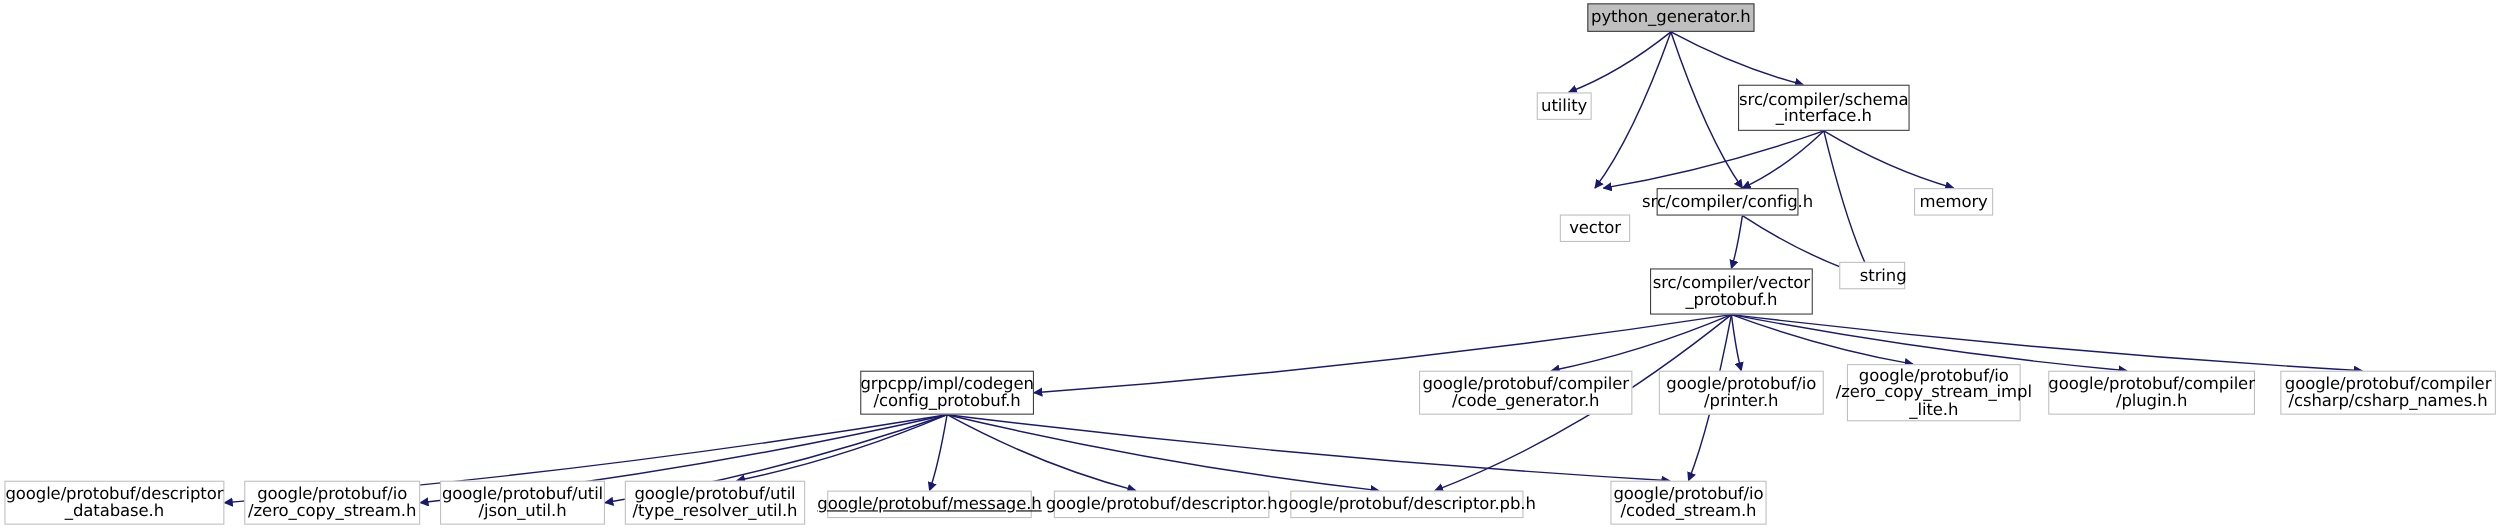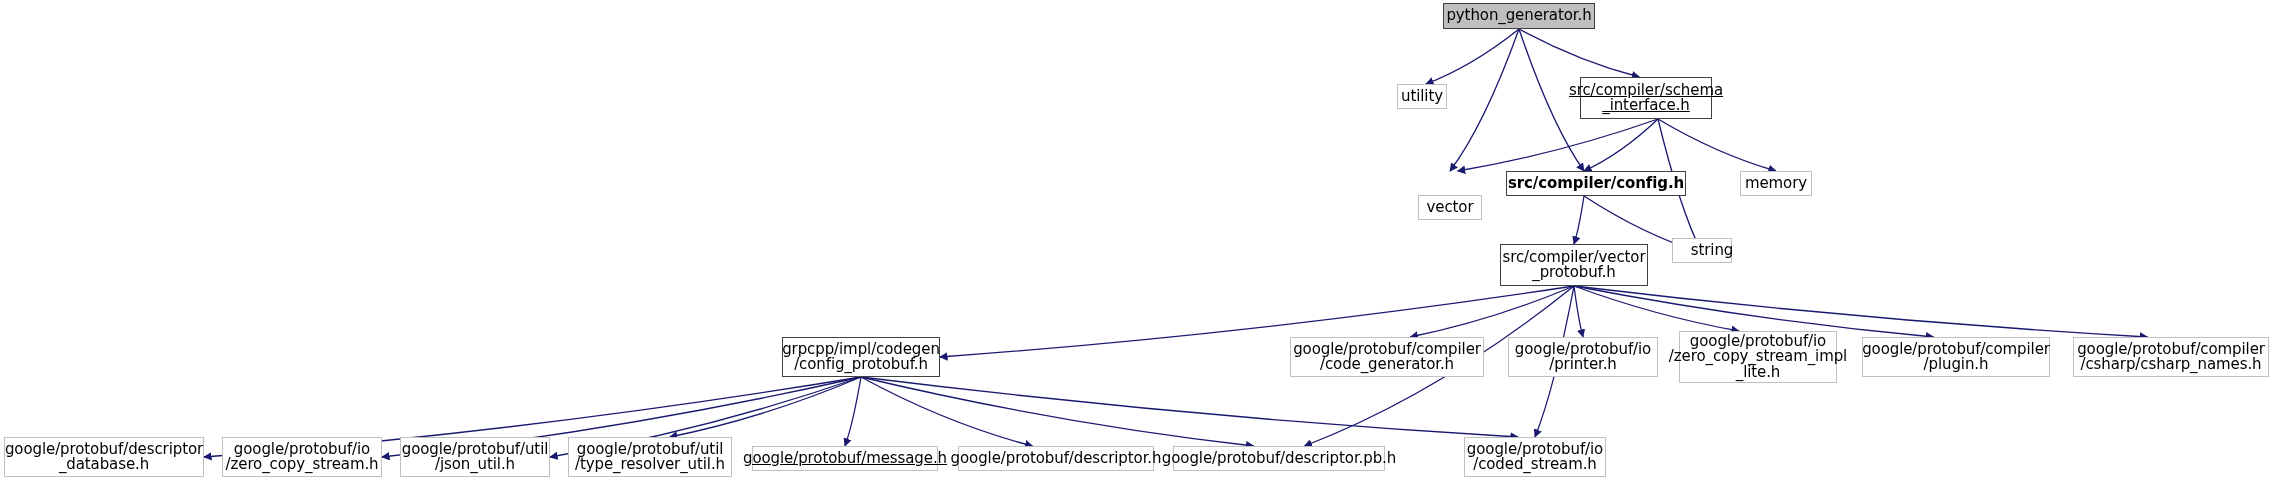--- a/index.html
+++ b/index.html
@@ -80,24 +80,24 @@
         <path d="M 861,377 C 795.9512,404.6 734.7288,423.8 669.68,437" fill="none" stroke="#191970" stroke-width="1.3" marker-end="url(#arrow)"></path>
         <path d="M 861,377 C 855.56,408.74 850.44,430.82 845,446" fill="none" stroke="#191970" stroke-width="1.3" marker-end="url(#arrow)"></path>
         <path d="M 861,377 C 919.3032000000001,408.74 974.1768,430.82 1032.48,446" fill="none" stroke="#191970" stroke-width="1.3" marker-end="url(#arrow)"></path>
         <path d="M 861,377 C 994.4703999999999,408.74 1120.0896,430.82 1253.56,446" fill="none" stroke="#191970" stroke-width="1.3" marker-end="url(#arrow)"></path>
         <path d="M 861,377 C 1084.3664,404.6 1294.5936000000002,423.8 1517.96,437" fill="none" stroke="#191970" stroke-width="1.3" marker-end="url(#arrow)"></path>
       </g>
   </svg>
   <div id="node-layer">
       <div class="node root" style="left: 1443px; top: 3px; width: 152px; height: 26px;">python_generator.h</div>
       <div class="node" style="left: 1397px; top: 84px; width: 50px; height: 25px;">utility</div>
-      <div class="node emphasis" style="left: 1580px; top: 77px; width: 132px; height: 42px; text-decoration: underline;">src/compiler/schema
+      <div class="node emphasis" style="left: 1580px; top: 77px; width: 156px; height: 42px;">src/compiler/schema
 _interface.h</div>
       <div class="node" style="left: 1418px; top: 171px; width: 64px; height: 25px; margin-top: 24px;">vector</div>
-      <div class="node emphasis" style="left: 1506px; top: 171px; width: 180px; height: 25px; font-weight: bold;">src/compiler/config.h</div>
+      <div class="node emphasis" style="left: 1506px; top: 171px; width: 129px; height: 25px;">src/compiler/config.h</div>
       <div class="node" style="left: 1740px; top: 171px; width: 72px; height: 25px;">memory</div>
       <div class="node emphasis" style="left: 1500px; top: 244px; width: 148px; height: 42px;">src/compiler/vector
 _protobuf.h</div>
       <div class="node" style="left: 1672px; top: 238px; width: 60px; height: 25px; padding-left: 20px;">string</div>
       <div class="node emphasis" style="left: 782px; top: 337px; width: 158px; height: 40px;">grpcpp/impl/codegen
 /config_protobuf.h</div>
       <div class="node" style="left: 1290px; top: 337px; width: 194px; height: 40px;">google/protobuf/compiler
 /code_generator.h</div>
       <div class="node" style="left: 1508px; top: 337px; width: 150px; height: 40px;">google/protobuf/io
 /printer.h</div>

